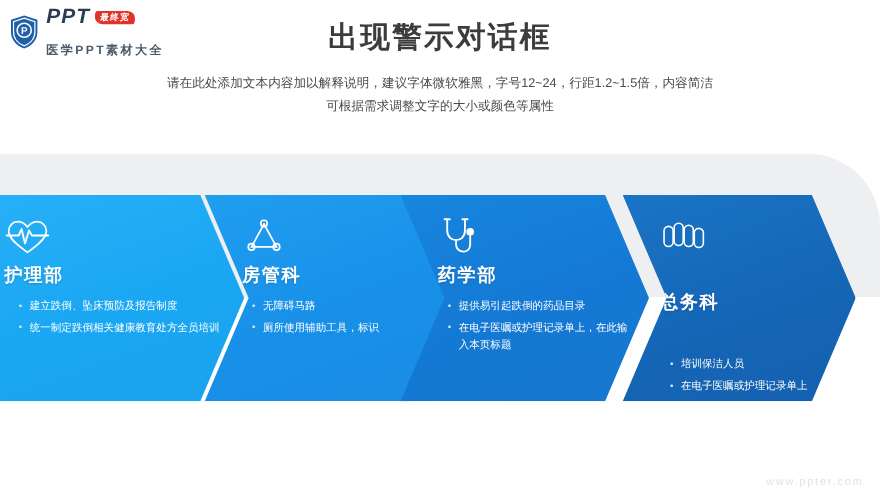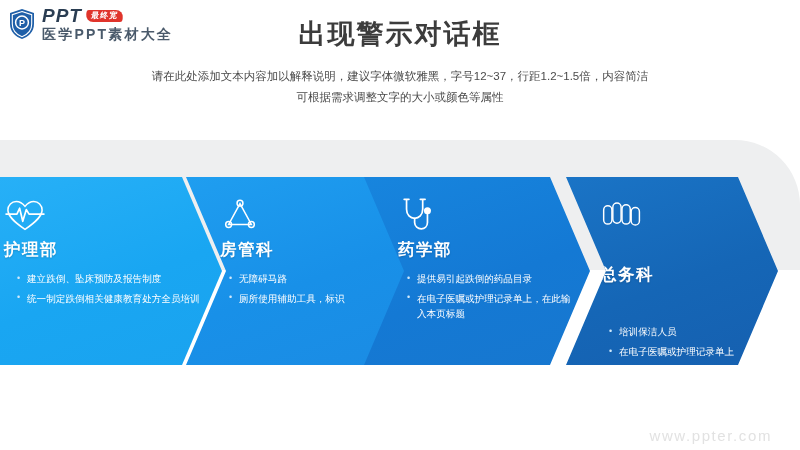--- a/index.html
+++ b/index.html
@@ -19,21 +19,21 @@
   #logo .ppt {
     font-weight:bold; font-size:19px; letter-spacing:1px;
     color:#2a3d52; font-style:italic; font-family:"Liberation Sans", sans-serif;
   }
   #logo .badge {
     background:#e0342b; color:#ffffff; font-size:8px; font-weight:bold;
     padding:2px 5px 2px 5px; border-radius:2px 8px 2px 8px;
     letter-spacing:1px; transform:skewX(-8deg);
   }
   #logo .row2 {
-    font-size:14px; color:#4a5a6b; letter-spacing:2.2px; margin-top:2px;
+    font-size:11px; color:#4a5a6b; letter-spacing:2.2px; margin-top:16px;
     font-weight:bold;
   }
 
   
   #header { position:absolute; left:0; top:0; width:800px; text-align:center; }
   #page-title {
     margin-top:16px; font-size:27px; font-weight:bold; color:#3c3c3c;
     letter-spacing:2px;
   }
   #subtitle {
@@ -88,22 +88,22 @@
   #chev3 .inner { background:linear-gradient(160deg, #1a74c6 0%, #1566b6 55%, #1660b0 100%); }
 
   #chev0 .inner { padding-left:4px; }
   #chev1 .inner, #chev2 .inner { padding-left:34px; }
   #chev3 .inner { padding-left:34px;gap:28px; }
 
   #chev1 ul, #chev2 ul, #chev3 ul { padding-left:8px; padding-right:16px; }
 
   
   #watermark {
-    position:absolute; right:28px; bottom:6px;
-    font-size:15px; color:#e2e2e2; letter-spacing:1.6px;
+    position:absolute; right:15px; bottom:6px;
+    font-size:10px; color:#e2e2e2; letter-spacing:1.6px;
   }
 </style>
 </head>
 <body>
 
 <div id="slide">
 
   <div id="logo">
     <span class="shield">
       <svg viewBox="0 0 28 32" width="28" height="32">
@@ -119,21 +119,21 @@
         <span class="ppt">PPT</span>
         <span class="badge">最终宽</span>
       </span>
       <span class="row2">医学PPT素材大全</span>
     </span>
   </div>
 
   <div id="header">
     <div id="page-title">出现警示对话框</div>
     <div id="subtitle">
-      <div>请在此处添加文本内容加以解释说明，建议字体微软雅黑，字号12~37，行距1.2~1.5倍，内容简洁</div>
+      <div>请在此处添加文本内容加以解释说明，建议字体微软雅黑，字号12~24，行距1.2~1.5倍，内容简洁</div>
       <div>可根据需求调整文字的大小或颜色等属性</div>
     </div>
   </div>
 
   <div id="gray-band"></div>
 
   <div id="chevrons">
 
     <div class="chev" id="chev0">
       <div class="inner">

